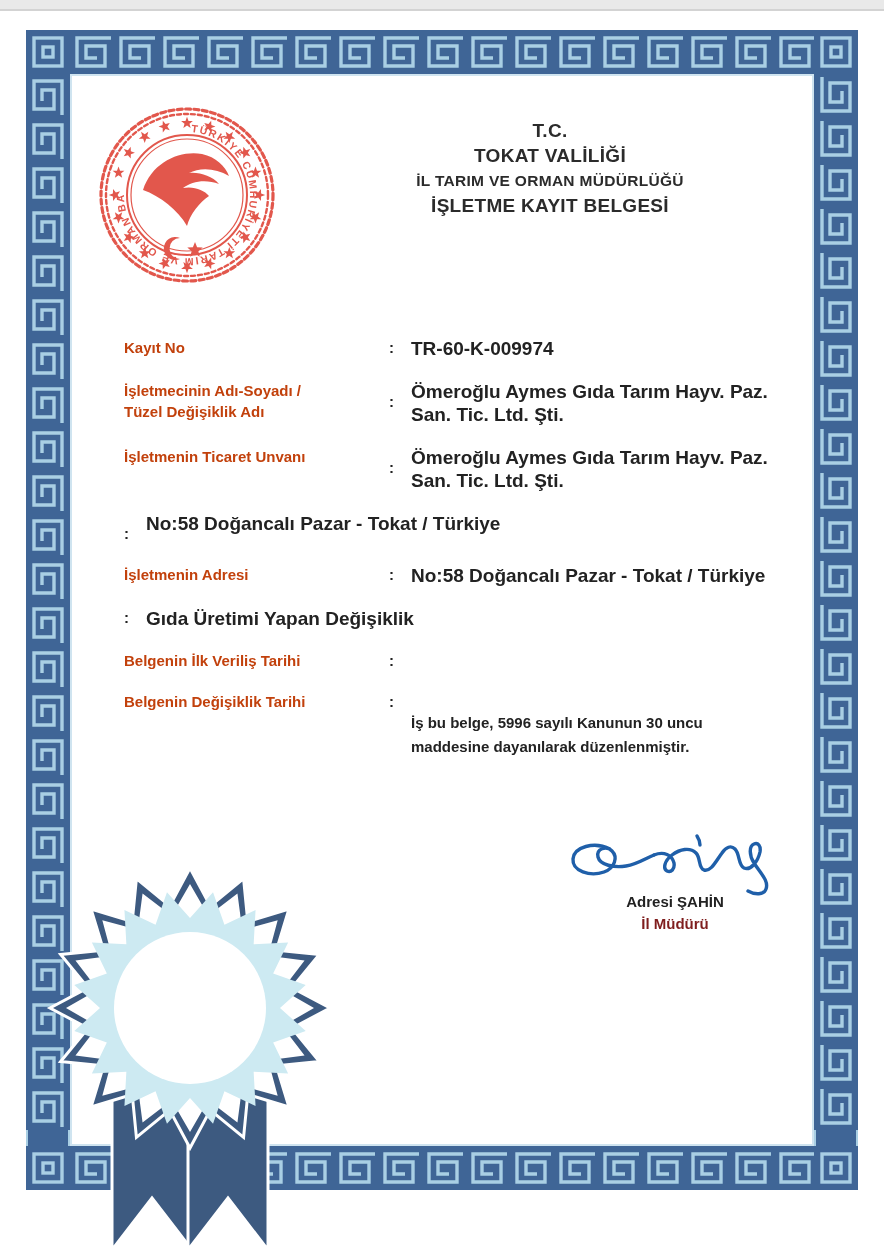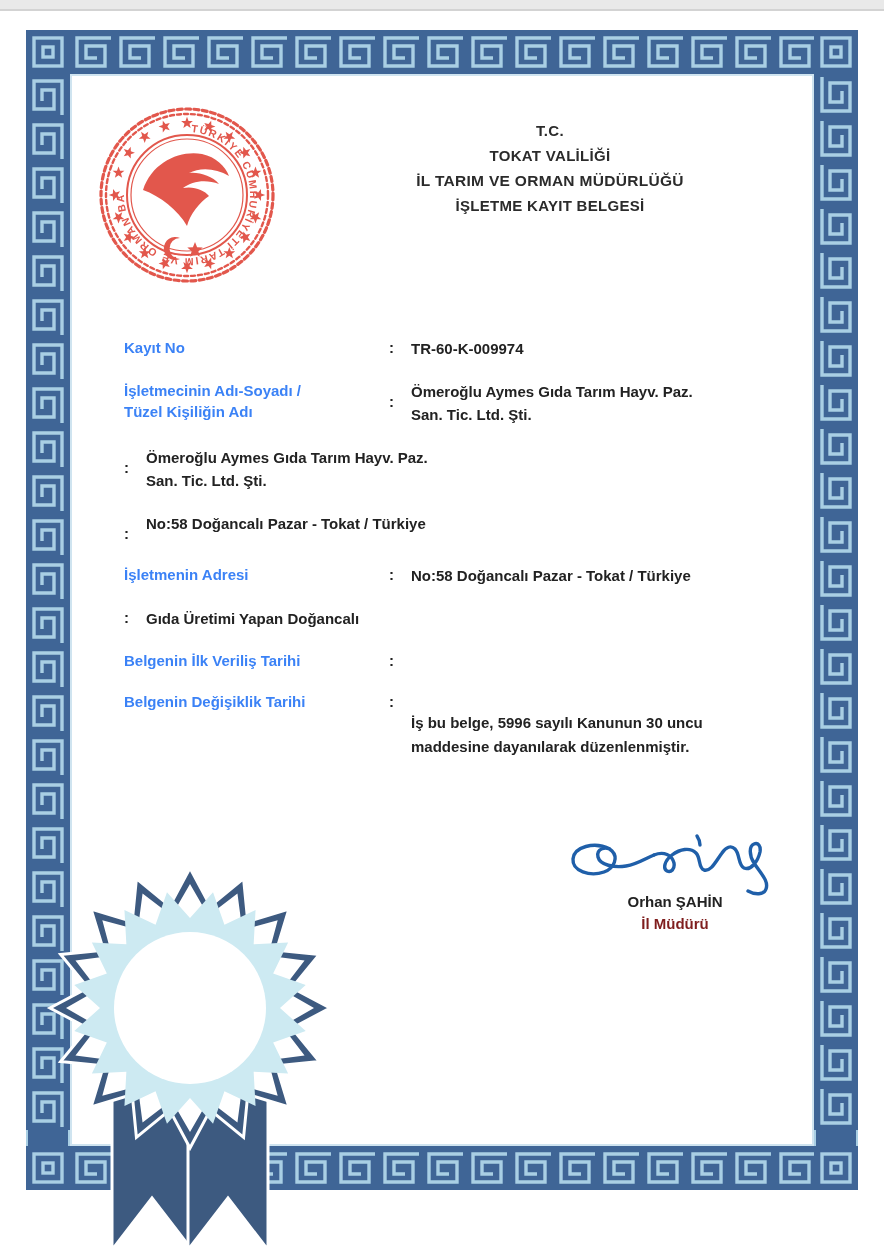--- a/index.html
+++ b/index.html
@@ -91,21 +91,21 @@
   
   .header-titles {
     position: absolute;
     left: 300px;
     top: 118px;
     width: 500px;
     text-align: center;
     color: #2b2b2b;
   }
   .header-titles div {
-    font-size: 15px;
+    font-size: 19px;
     font-weight: bold;
     line-height: 25px;
     letter-spacing: 0.3px;
     white-space: nowrap;
   }
   .header-titles .t-small { font-size: 15.5px; }
 
   
   .fields {
     position: absolute;
@@ -117,35 +117,35 @@
     position: relative;
     display: flex;
     align-items: flex-start;
     margin-bottom: 20px;
   }
   .f-label {
     width: 265px;
     flex: none;
     font-size: 15px;
     font-weight: bold;
-    color: #3b82f6;
+    color: #c2410c;
     line-height: 21px;
     white-space: pre-line;
   }
   .f-colon {
     width: 22px;
     flex: none;
     font-size: 15px;
     font-weight: bold;
     color: #222;
     line-height: 21px;
   }
   .f-value {
     flex: 1;
-    font-size: 15px;
+    font-size: 19px;
     font-weight: bold;
     color: #222;
     line-height: 23px;
     white-space: pre-line;
   }
   .row-2line .f-colon { padding-top: 11px; }
   .row-2line .f-label { padding-top: 0; }
 
   .legal {
     position: absolute;
@@ -979,42 +979,43 @@
   </div>
 
   <div class="fields" id="fields-container">
       <div class="field-row">
         <div class="f-label">Kayıt No</div>
         <div class="f-colon">:</div>
         <div class="f-value">TR-60-K-009974</div>
       </div>
       <div class="field-row row-2line">
         <div class="f-label">İşletmecinin Adı-Soyadı /
-Tüzel Kişiliğin Adı</div>
+Tüzel Değişiklik Adı</div>
         <div class="f-colon">:</div>
         <div class="f-value">Ömeroğlu Aymes Gıda Tarım Hayv. Paz.
 San. Tic. Ltd. Şti.</div>
       </div>
       <div class="field-row row-2line">
+        <div class="f-label">İşletmenin Ticaret Unvanı</div>
         <div class="f-colon">:</div>
         <div class="f-value">Ömeroğlu Aymes Gıda Tarım Hayv. Paz.
 San. Tic. Ltd. Şti.</div>
       </div>
       <div class="field-row row-2line">
         <div class="f-colon">:</div>
         <div class="f-value">No:58 Doğancalı Pazar - Tokat / Türkiye</div>
       </div>
       <div class="field-row">
         <div class="f-label">İşletmenin Adresi</div>
         <div class="f-colon">:</div>
         <div class="f-value">No:58 Doğancalı Pazar - Tokat / Türkiye</div>
       </div>
       <div class="field-row">
         <div class="f-colon">:</div>
-        <div class="f-value">Gıda Üretimi Yapan Doğancalı</div>
+        <div class="f-value">Gıda Üretimi Yapan Değişiklik</div>
       </div>
       <div class="field-row">
         <div class="f-label">Belgenin İlk Veriliş Tarihi</div>
         <div class="f-colon">:</div>
       </div>
       <div class="field-row">
         <div class="f-label">Belgenin Değişiklik Tarihi</div>
         <div class="f-colon">:</div>
         <div class="f-value"></div>
       </div>
@@ -1043,21 +1044,21 @@
                  C 158,22 163,20 167,24
                  C 172,29 170,40 176,43
                  C 183,46 190,36 192,27
                  C 193,21 190,17 186,19
                  C 181,21 181,30 186,38
                  C 193,49 201,56 198,64
                  C 196,70 187,70 180,66"></path>
         <path d="M 129,11 C 131,14 132,17 132,20"></path>
       </g>
     </svg>
-    <div class="sig-name">Orhan ŞAHİN</div>
+    <div class="sig-name">Adresi ŞAHİN</div>
     <div class="sig-title">İl Müdürü</div>
   </div>
 
   <div class="rosette">
     <svg width="290" height="382" viewBox="0 0 290 382">
 
       <g>
         <path d="M 72,206 L 72,382 L 112,330 L 152,382 L 152,206 Z" fill="#3d5a80" stroke="#ffffff" stroke-width="3"></path>
         <path d="M 148,206 L 148,382 L 188,330 L 228,382 L 228,206 Z" fill="#3d5a80" stroke="#ffffff" stroke-width="3"></path>
       </g>

